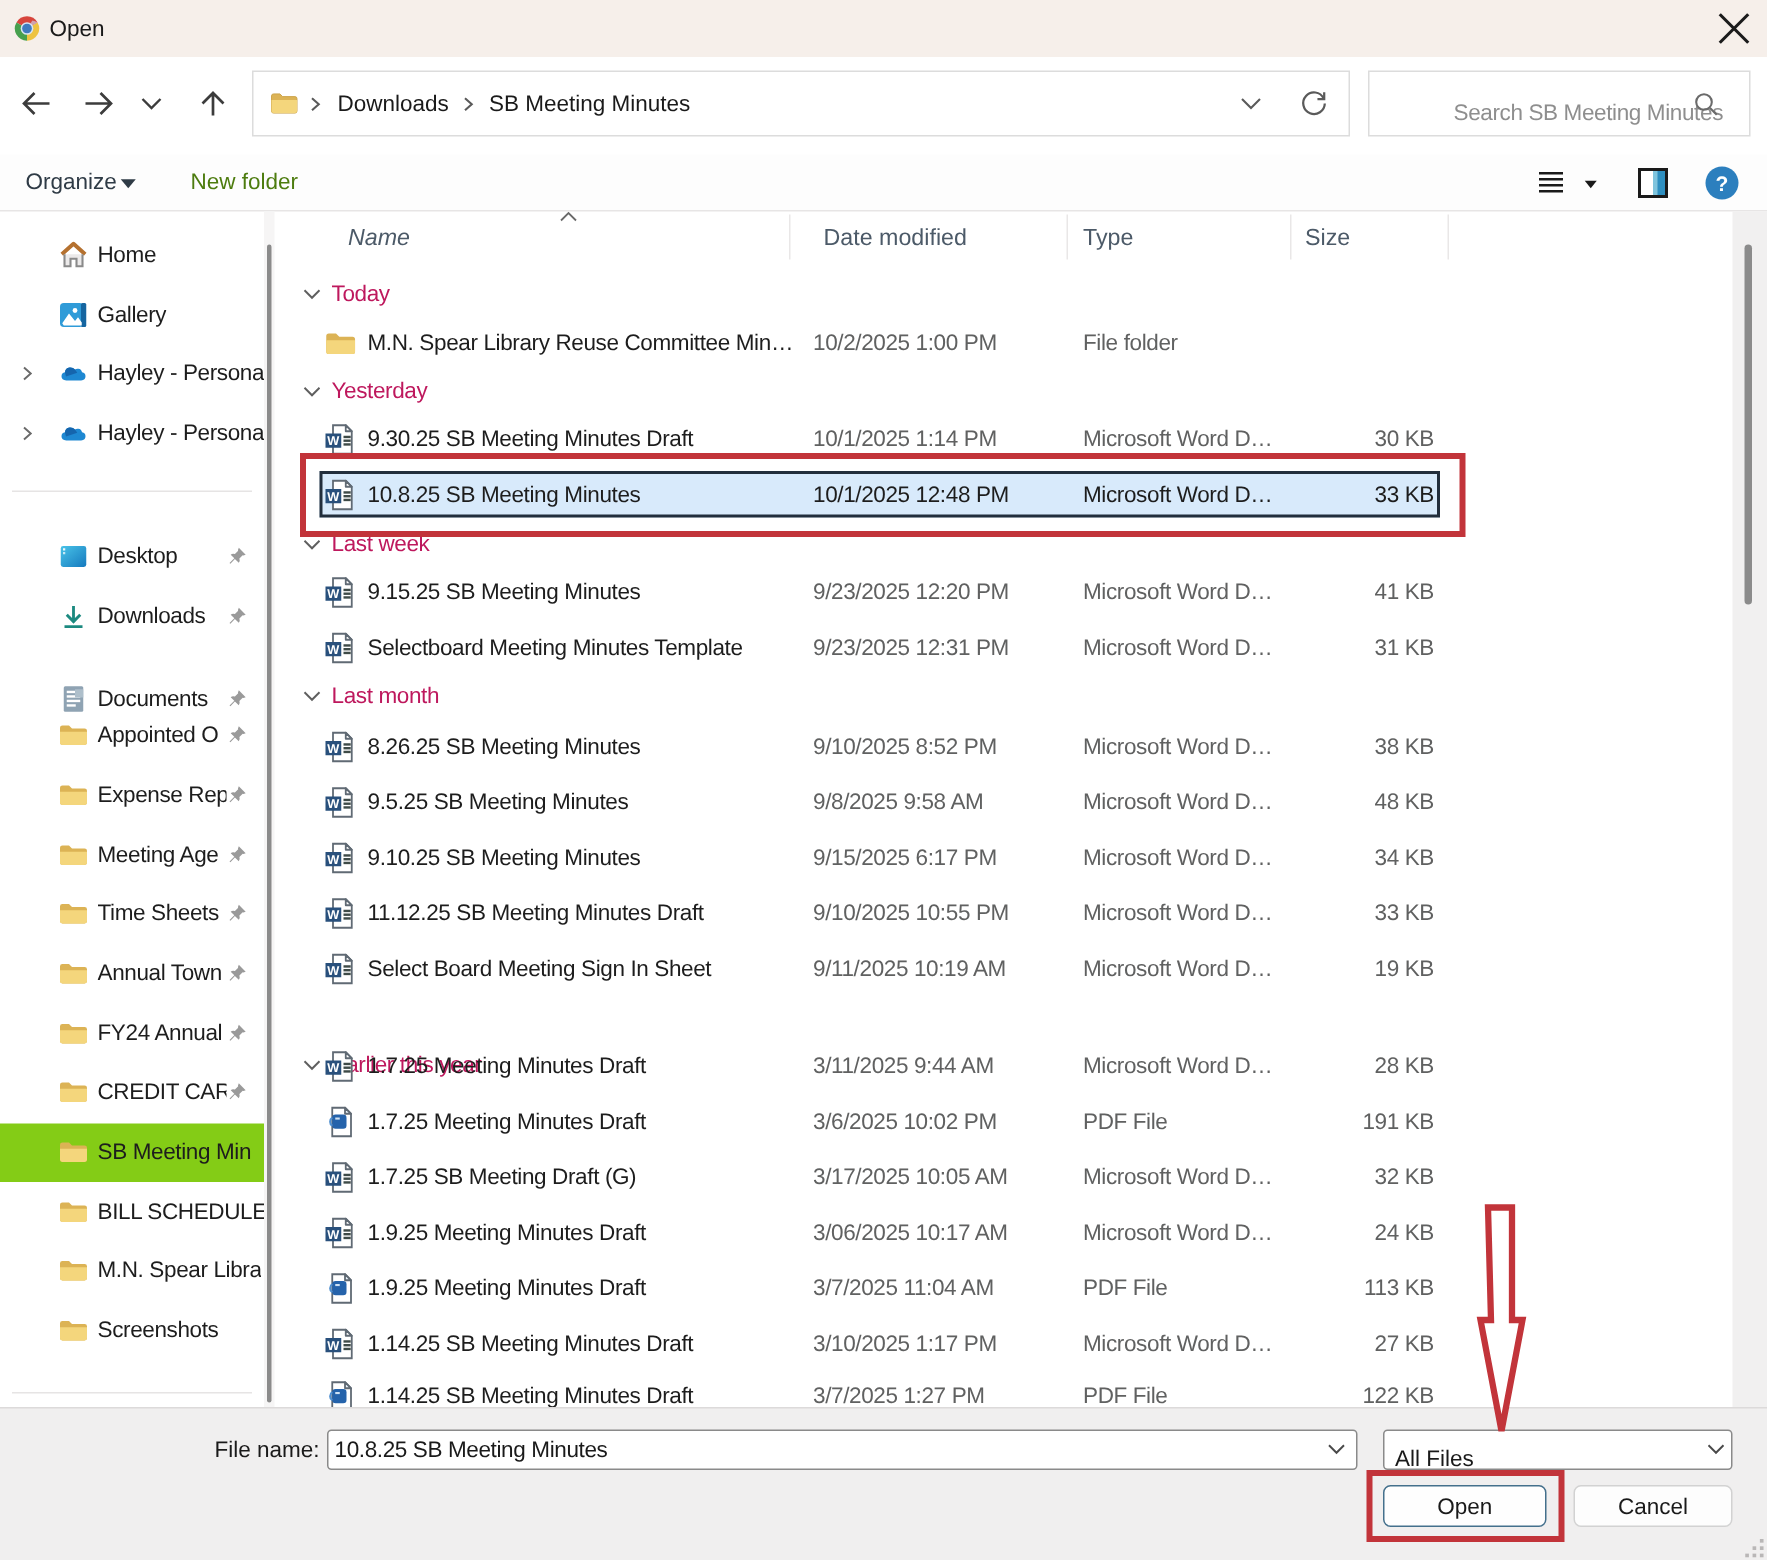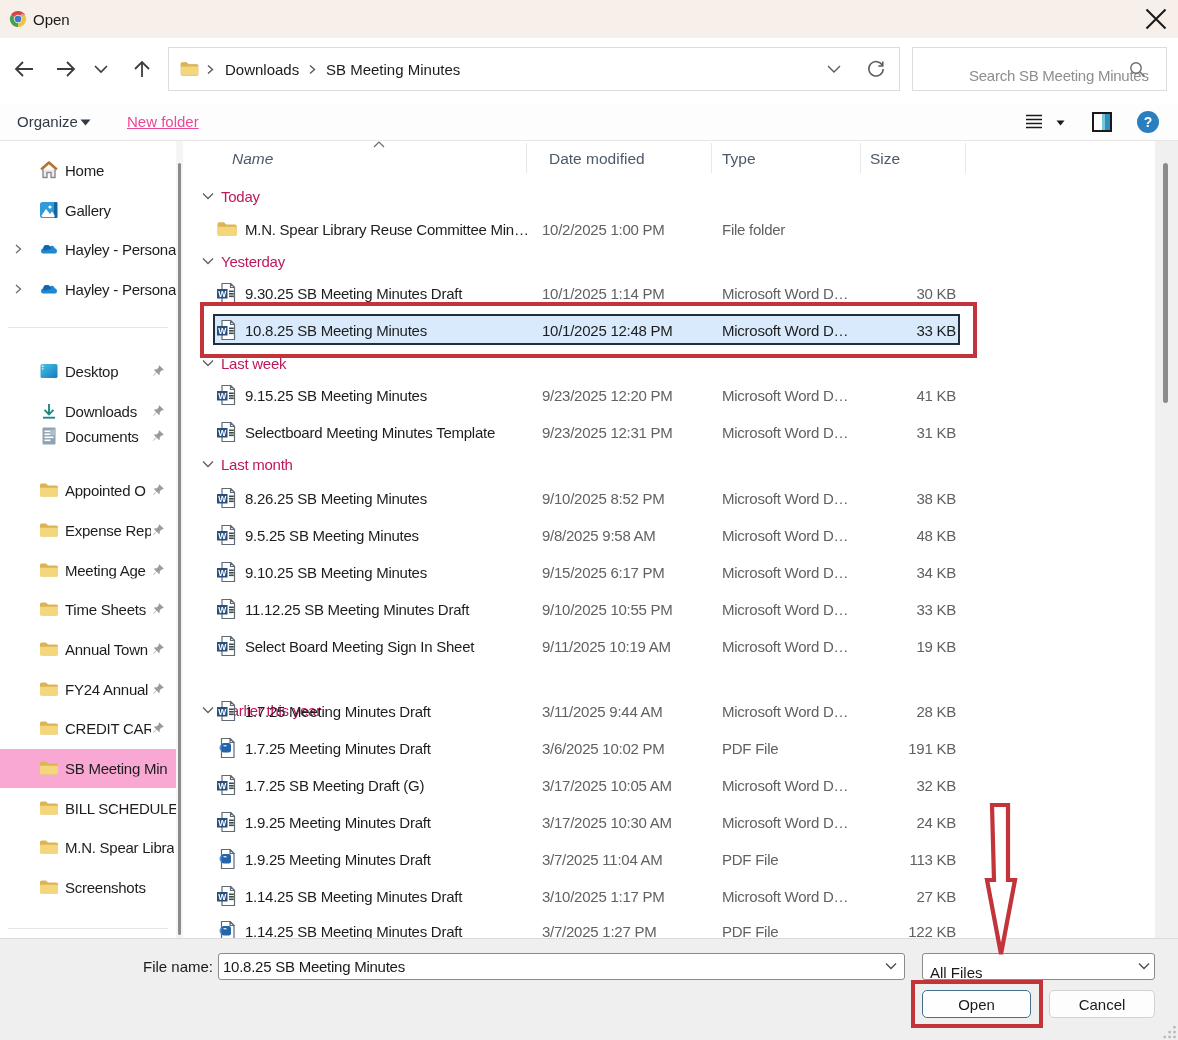--- a/index.html
+++ b/index.html
@@ -100,21 +100,21 @@
   <svg class="abs" style="left:1129px;top:61px" width="17" height="17" viewBox="0 0 17 17">
     <circle cx="7" cy="7" r="5.2" stroke="#6a6a6a" stroke-width="1.4" fill="none"></circle>
     <path d="M11 11 L15.5 15.5" stroke="#6a6a6a" stroke-width="1.4"></path>
   </svg>
 
   <div class="abs" id="toolbar"></div>
   <div class="abs tc" style="left:17px;top:103px;height:37px;color:#2f3b46;">Organize</div>
   <svg class="abs" style="left:80px;top:119px" width="11" height="7" viewBox="0 0 11 7">
     <path d="M0.5 0.5 L10.5 0.5 L5.5 6.5 Z" fill="#2f3b46"></path>
   </svg>
-  <div class="abs tc" style="left:127px;top:103px;height:37px;color:#ec4899;text-decoration:underline;">New folder</div>
+  <div class="abs tc" style="left:127px;top:103px;height:37px;color:#4d7c0f;">New folder</div>
 
   <svg class="abs" style="left:1026px;top:114px" width="16" height="15" viewBox="0 0 16 15">
     <path d="M0 1.5 L16 1.5 M0 5.5 L16 5.5 M0 9.5 L16 9.5 M0 13.5 L16 13.5" stroke="#1a1a1a" stroke-width="1.7"></path>
   </svg>
   <svg class="abs" style="left:1056px;top:120px" width="9" height="6" viewBox="0 0 9 6">
     <path d="M0.5 0.5 L8.5 0.5 L4.5 5.5 Z" fill="#1a1a1a"></path>
   </svg>
   <svg class="abs" style="left:1092px;top:112px" width="20" height="20" viewBox="0 0 20 20">
     <rect x="1" y="1" width="18" height="18" fill="#fff" stroke="#1a1a1a" stroke-width="2"></rect>
     <rect x="10" y="2" width="8" height="16" fill="#2e8fc0"></rect>
@@ -181,21 +181,21 @@
   <div class="sideitem" style="top:391.2px;">
       <svg class="sideicon" viewBox="0 0 20 20">
         <path d="M10 3 L10 13 M5.5 8.8 L10 13.4 L14.5 8.8" stroke="#1c8a80" stroke-width="1.9" fill="none"></path>
         <path d="M4 16.7 L16 16.7" stroke="#1c8a80" stroke-width="1.9"></path>
       </svg>
       <div class="sidetext clip85">Downloads</div>
       <svg class="pin" viewBox="0 0 14 14">
         <path d="M8.2 1.2 L12.8 5.8 L11.2 6.4 L10.8 6.2 L8.6 8.4 Q9.2 10 8.2 11.2 L5.6 8.6 L2.6 11.8 L2 11.4 L5.2 8.2 L2.8 5.8 Q4 4.8 5.6 5.4 L7.8 3.2 L7.6 2.8 Z" fill="#9a9a9a"></path>
       </svg>
     </div>
-  <div class="sideitem" style="top:416px;">
+  <div class="sideitem" style="top:446px;">
       <svg class="sideicon" viewBox="0 0 20 20">
         <rect x="3.5" y="1.5" width="13" height="17" rx="1" fill="#8fa3b3"></rect>
         <rect x="5.5" y="4.5" width="9" height="1.6" fill="#fff"></rect>
         <rect x="5.5" y="7.5" width="9" height="1.6" fill="#fff"></rect>
         <rect x="5.5" y="10.5" width="9" height="1.6" fill="#fff"></rect>
         <rect x="5.5" y="13.5" width="6" height="1.6" fill="#fff"></rect>
         <rect x="11" y="3.5" width="5.5" height="5.5" fill="#aebfcb"></rect>
       </svg>
       <div class="sidetext clip85">Documents</div>
       <svg class="pin" viewBox="0 0 14 14">
@@ -265,21 +265,21 @@
   <div class="sideitem" style="top:708.8px;">
       <svg class="sideicon" viewBox="0 0 20 20">
         <path d="M1 5.2 Q1 3.6 2.6 3.6 L7 3.6 L9 5.6 L17.4 5.6 Q19 5.6 19 7.2 L19 15 Q19 16.6 17.4 16.6 L2.6 16.6 Q1 16.6 1 15 Z" fill="#dcb355"></path>
         <path d="M1 7.8 L19 7.8 L19 15 Q19 16.6 17.4 16.6 L2.6 16.6 Q1 16.6 1 15 Z" fill="#f4d67c"></path>
       </svg>
       <div class="sidetext clip85">CREDIT CARD</div>
       <svg class="pin" viewBox="0 0 14 14">
         <path d="M8.2 1.2 L12.8 5.8 L11.2 6.4 L10.8 6.2 L8.6 8.4 Q9.2 10 8.2 11.2 L5.6 8.6 L2.6 11.8 L2 11.4 L5.2 8.2 L2.8 5.8 Q4 4.8 5.6 5.4 L7.8 3.2 L7.6 2.8 Z" fill="#9a9a9a"></path>
       </svg>
     </div>
-  <div class="sideitem" style="top:748.5px;background:#f9a8d4;">
+  <div class="sideitem" style="top:748.5px;background:#84cc16;">
       <svg class="sideicon" viewBox="0 0 20 20">
         <path d="M1 5.2 Q1 3.6 2.6 3.6 L7 3.6 L9 5.6 L17.4 5.6 Q19 5.6 19 7.2 L19 15 Q19 16.6 17.4 16.6 L2.6 16.6 Q1 16.6 1 15 Z" fill="#dcb355"></path>
         <path d="M1 7.8 L19 7.8 L19 15 Q19 16.6 17.4 16.6 L2.6 16.6 Q1 16.6 1 15 Z" fill="#f4d67c"></path>
       </svg>
       <div class="sidetext">SB Meeting Min</div>
     </div>
   <div class="sideitem" style="top:788.2px;">
       <svg class="sideicon" viewBox="0 0 20 20">
         <path d="M1 5.2 Q1 3.6 2.6 3.6 L7 3.6 L9 5.6 L17.4 5.6 Q19 5.6 19 7.2 L19 15 Q19 16.6 17.4 16.6 L2.6 16.6 Q1 16.6 1 15 Z" fill="#dcb355"></path>
         <path d="M1 7.8 L19 7.8 L19 15 Q19 16.6 17.4 16.6 L2.6 16.6 Q1 16.6 1 15 Z" fill="#f4d67c"></path>
@@ -540,21 +540,21 @@
       <svg class="fic" viewBox="0 0 22 22">
         <path d="M6 1.5 L14.5 1.5 L18.5 5.5 L18.5 20.5 L6 20.5 Z" fill="#fff" stroke="#606a74" stroke-width="1.2"></path>
         <path d="M14.5 1.5 L14.5 5.5 L18.5 5.5 Z" fill="#fff" stroke="#606a74" stroke-width="1.2" stroke-linejoin="round"></path>
         <rect x="1" y="7" width="10.5" height="9.5" fill="#29507c"></rect>
         <text x="6.2" y="14.8" font-size="8.5" font-weight="bold" fill="#fff" text-anchor="middle" font-family="Liberation Sans,sans-serif">W</text>
         <rect x="13" y="8.5" width="4.8" height="1.6" fill="#3e4a47"></rect>
         <rect x="13" y="11" width="4.8" height="1.6" fill="#3e4a47"></rect>
         <rect x="13" y="13.5" width="4.8" height="1.6" fill="#3e4a47"></rect>
       </svg>
       <div class="fname">1.9.25 Meeting Minutes Draft</div>
-      <div class="fdate">3/17/2025 10:30 AM</div>
+      <div class="fdate">3/06/2025 10:17 AM</div>
       <div class="ftype">Microsoft Word D…</div>
       <div class="fsize">24 KB</div>
     </div>
   <div class="filerow" style="top:840.5px;">
       <svg class="fic" viewBox="0 0 22 22">
         <path d="M5.5 1.5 L14 1.5 L18 5.5 L18 20.5 L5.5 20.5 Z" fill="#fff" stroke="#606a74" stroke-width="1.2"></path>
         <path d="M14 1.5 L14 5.5 L18 5.5 Z" fill="#eaf3fb" stroke="#606a74" stroke-width="1.2" stroke-linejoin="round"></path>
         <rect x="5.5" y="6" width="9.5" height="9.5" rx="2.2" fill="#2563ab"></rect>
         <path d="M5.5 8 A3.4 3.4 0 0 0 5.5 13.5" fill="none" stroke="#4f8fd0" stroke-width="1.4"></path>
         <rect x="7.5" y="8" width="3" height="1.4" fill="#cfe2f4"></rect>

